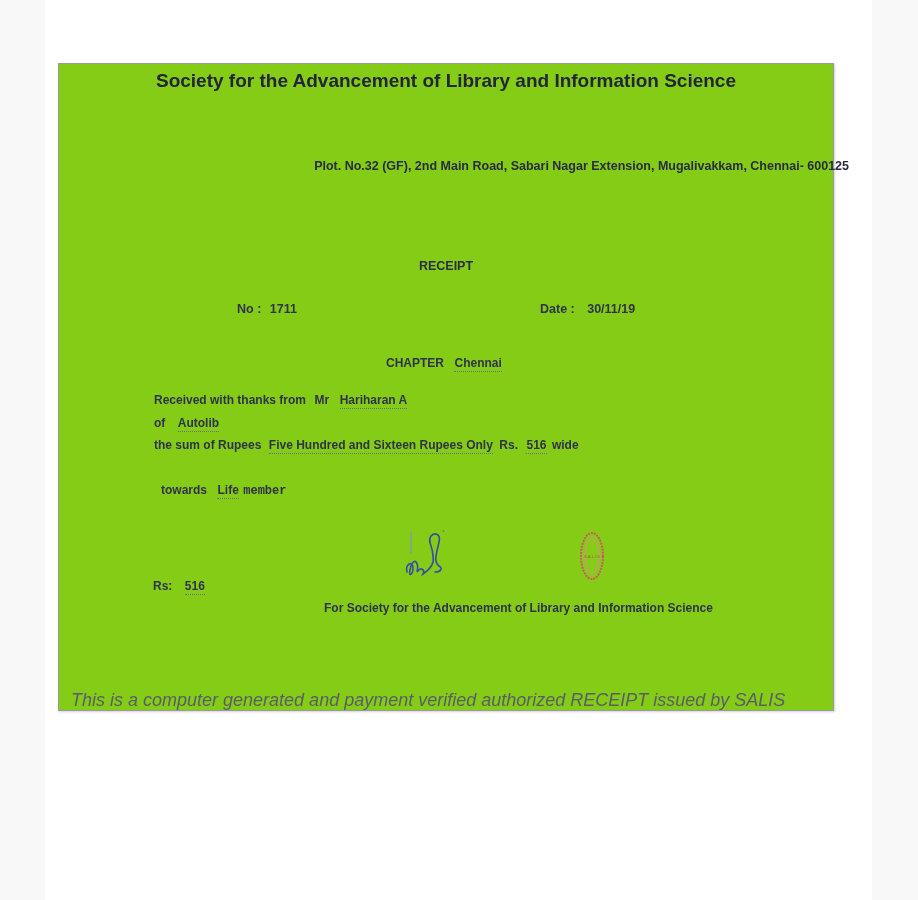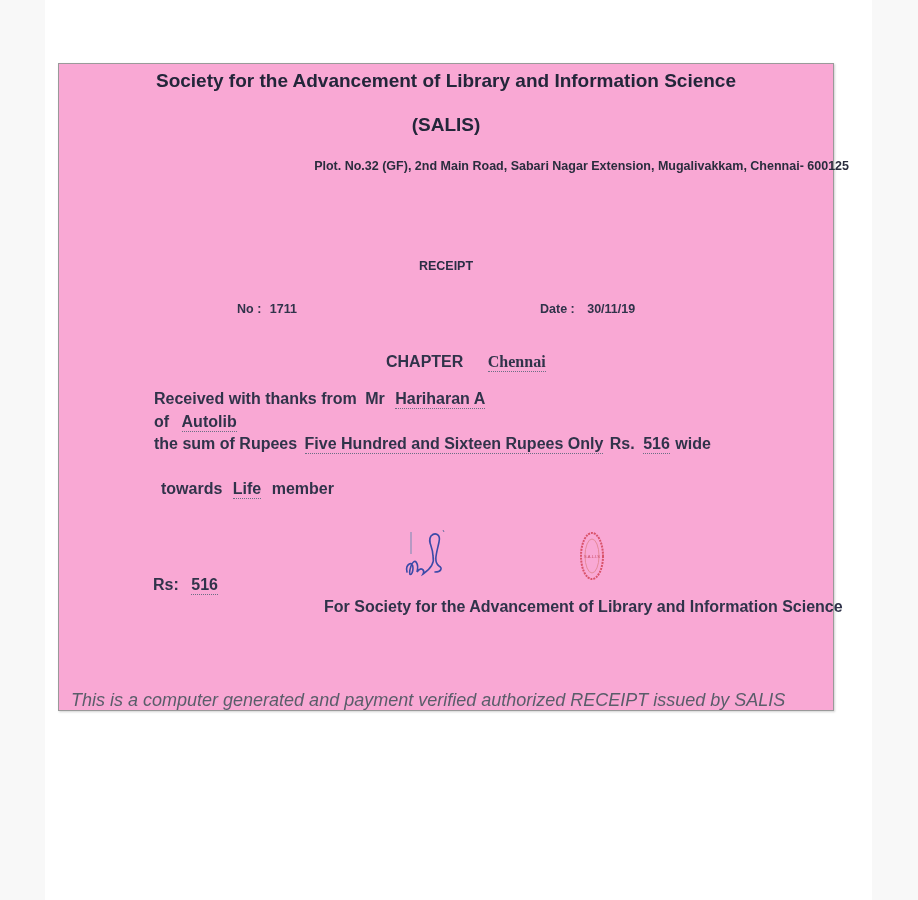--- a/index.html
+++ b/index.html
@@ -12,21 +12,21 @@
       color: #2a2d3e;
     }
     .page-column {
       position: absolute; left: 45px; top: 0; width: 827px; height: 900px;
       background: #ffffff;
     }
     .receipt {
       position: absolute; left: 58px; top: 63px; width: 774px; height: 646px;
       border: 1.5px solid #9a9a9a;
       box-shadow: 1px 1px 2px rgba(0,0,0,0.18);
-      background: #f9a8d4;
+      background: #84cc16;
     }
     .abs { position: absolute; white-space: nowrap; }
     .title {
       left: 0; width: 774px; text-align: center; top: 6px;
       font-size: 19px; font-weight: bold; color: #23263a;
     }
     .abbr {
       left: 0; width: 774px; text-align: center; top: 50px;
       font-size: 19px; font-weight: bold; color: #23263a;
     }
@@ -40,53 +40,52 @@
     .receipt-heading {
       left: 0; width: 774px; text-align: center; top: 195px;
       font-size: 12.5px; font-weight: bold; color: #2b2e45;
     }
     .lbl { font-size: 12.5px; font-weight: bold; color: #30334a; }
     .val { font-size: 12.5px; font-weight: bold; color: #30334a; }
     .dotted {
       border-bottom: 1.5px dotted #6b6f85;
       padding-bottom: 1px;
     }
-    .small { font-size: 16px; }
+    .small { font-size: 12px; }
     .signature { left: 344px; top: 462px; width: 50px; height: 60px; }
     .seal { left: 520px; top: 466px; width: 26px; height: 52px; }
     .footer-note {
       left: 12px; top: 626px;
       font-size: 18px; font-style: italic; color: #5a5d6a;
     }
   </style>
 </head>
 <body>
 
 <div class="page-column"></div>
 
 <div class="receipt">
 
   <div class="abs title">Society for the Advancement of Library and Information Science</div>
-  <div class="abs abbr">(SALIS)</div>
   <div class="abs address">Plot. No.32 (GF), 2nd Main Road, Sabari Nagar Extension, Mugalivakkam, Chennai- 600125</div>
 
   <div class="abs receipt-heading">RECEIPT</div>
 
   <div class="abs" style="left:178px; top:235px;">
     <span class="lbl">No :</span>
     <span class="val" style="margin-left:4px;">1711</span>
   </div>
   <div class="abs" style="left:481px; top:235px;">
     <span class="lbl">Date :</span>
     <span class="val" style="margin-left:8px;">30/11/19</span>
   </div>
 
   <div class="abs" style="left:327px; top:289px;">
     <span class="lbl small">CHAPTER</span>
-    <span class="val small dotted" style="margin-left:20px;font-family:Liberation Serif, serif;">Chennai</span>
+    <span class="val small dotted" style="margin-left:6px;">Chennai</span>
   </div>
 
   <div class="abs" style="left:95px; top:326px;">
     <span class="lbl small">Received with thanks from</span>
     <span class="lbl small" style="margin-left:4px;">Mr</span>
     <span class="val small dotted" style="margin-left:6px;">Hariharan A</span>
   </div>
 
   <div class="abs" style="left:95px; top:349px;">
     <span class="lbl small">of</span>
@@ -98,21 +97,21 @@
     <span class="val small dotted" style="margin-left:3px;">Five Hundred and Sixteen Rupees Only</span>
     <span class="lbl small" style="margin-left:2px;">Rs.</span>
     <span class="val small dotted" style="margin-left:4px;">516</span>
     <span class="lbl small" style="margin-left:1px;">wide</span>
   </div>
 
 
   <div class="abs" style="left:102px; top:416px;">
     <span class="lbl small">towards</span>
     <span class="val small dotted" style="margin-left:6px;">Life</span>
-    <span class="lbl small" style="margin-left:6px;">member</span>
+    <span class="lbl small" style="font-family:Liberation Mono, monospace;">member</span>
   </div>
 
   <div class="abs signature">
     <svg width="50" height="60" viewBox="0 0 50 60">
       <path d="M8 6 L8 28" stroke="#8a8fb8" stroke-width="1.2" fill="none"></path>
       <path d="M4 46 C2 38, 10 34, 10 42 C10 50, 4 52, 8 40 C12 30, 16 38, 14 46 C18 40, 22 44, 20 48 C26 44, 32 38, 30 30 C30 20, 24 16, 28 10 C32 6, 38 8, 36 16 C34 26, 30 36, 36 40 C40 42, 38 46, 32 46" stroke="#3b4aa8" stroke-width="1.6" fill="none" stroke-linecap="round"></path>
       <path d="M40 4 L41 6" stroke="#6a6fa0" stroke-width="1" fill="none"></path>
     </svg>
   </div>
 

